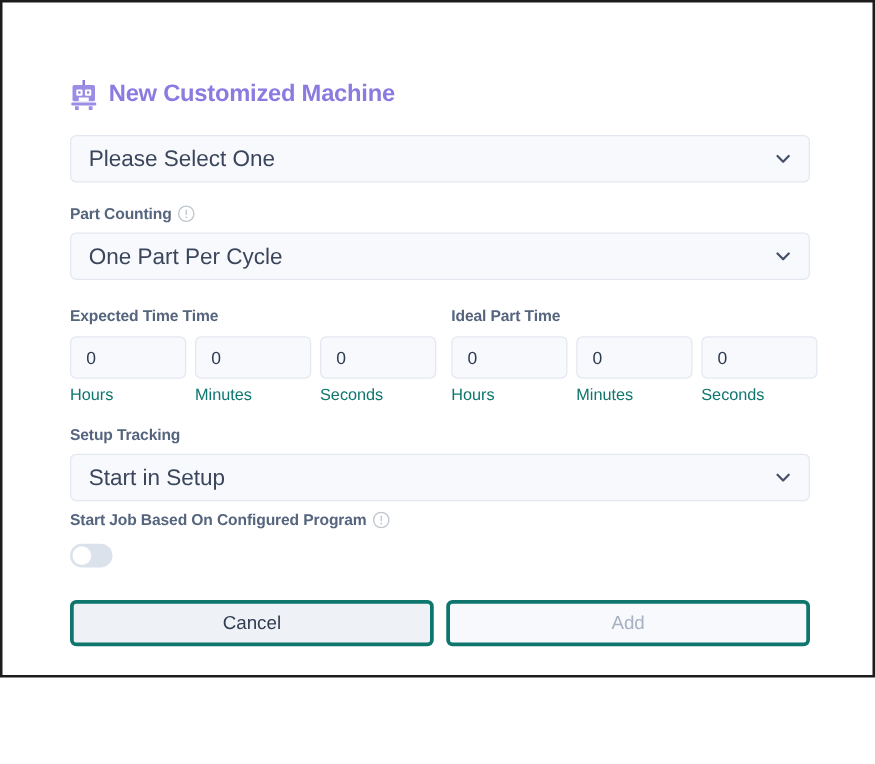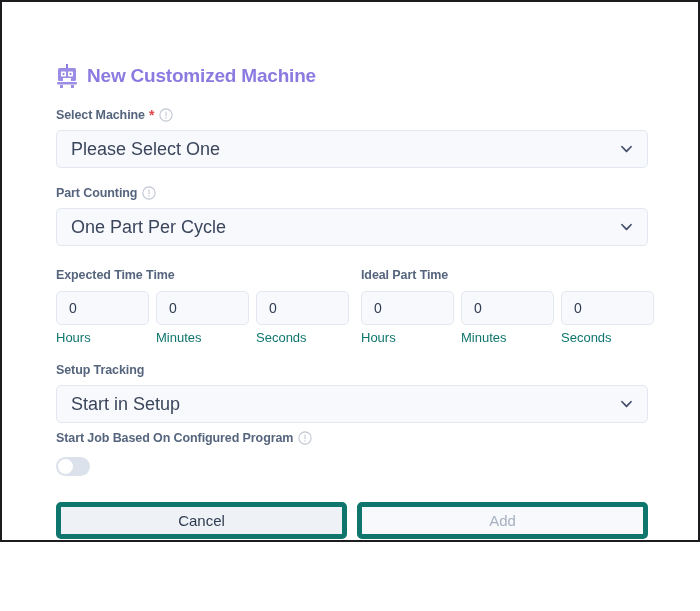--- a/index.html
+++ b/index.html
@@ -146,21 +146,21 @@
     gap: 10px;
   }
   .btn {
     flex: 1;
     height: 37px;
     border-radius: 5px;
     display: flex;
     align-items: center;
     justify-content: center;
     font-size: 15px;
-    border: 5px solid #0f766e;
+    border: 3px solid #0f766e;
   }
   .btn-cancel {
     background: #eef1f6;
     color: #2f3b50;
   }
   .btn-add {
     background: #f7f9fc;
     color: #a8b1c1;
   }
 
@@ -184,29 +184,20 @@
         <rect x="13.6" y="9.1" width="1.8" height="1.8" fill="#8b7ae0"></rect>
         <rect x="7" y="14" width="8" height="3" fill="#ffffff"></rect>
         <rect x="1" y="18" width="20" height="2.4" rx="1" fill="#9b8ce6"></rect>
         <rect x="4" y="21" width="3" height="3" fill="#9b8ce6"></rect>
         <rect x="15" y="21" width="3" height="3" fill="#9b8ce6"></rect>
       </svg>
       <span>New Customized Machine</span>
     </div>
 
     <div class="mt-block">
-      <div class="field-label">
-        <span>Select Machine</span>
-        <span class="req-star">*</span>
-        <svg class="info-icon" viewBox="0 0 16 16">
-          <circle cx="8" cy="8" r="7" fill="none" stroke="#98a2b3" stroke-width="1.2"></circle>
-          <rect x="7.4" y="4" width="1.2" height="5.4" rx="0.6" fill="#98a2b3"></rect>
-          <circle cx="8" cy="11.3" r="0.85" fill="#98a2b3"></circle>
-        </svg>
-      </div>
       <div class="select-box">
         <span>Please Select One</span>
         <svg class="chev" viewBox="0 0 16 16">
           <path d="M3.2 5.6 L8 10.6 L12.8 5.6" fill="none" stroke="#46506a" stroke-width="1.9" stroke-linecap="round" stroke-linejoin="round"></path>
         </svg>
       </div>
     </div>
 
     <div class="mt-block-sm">
       <div class="field-label">

